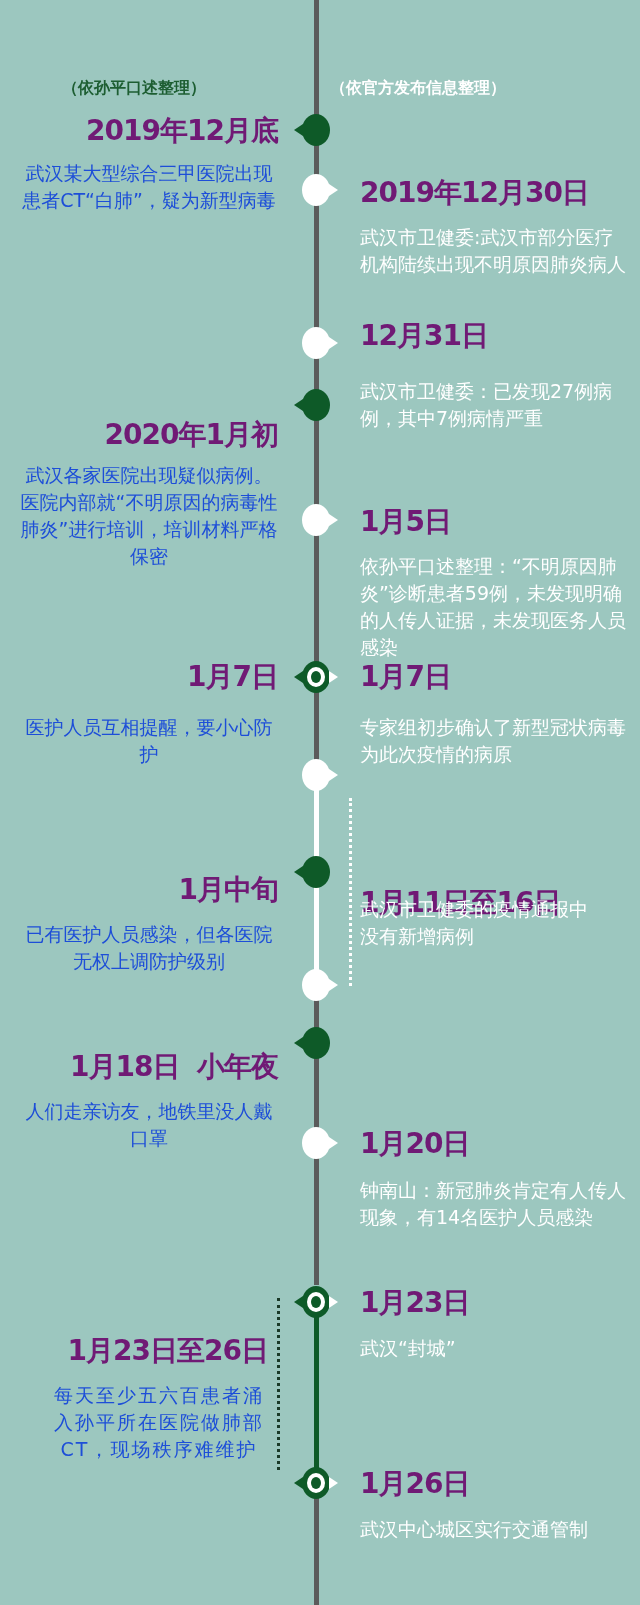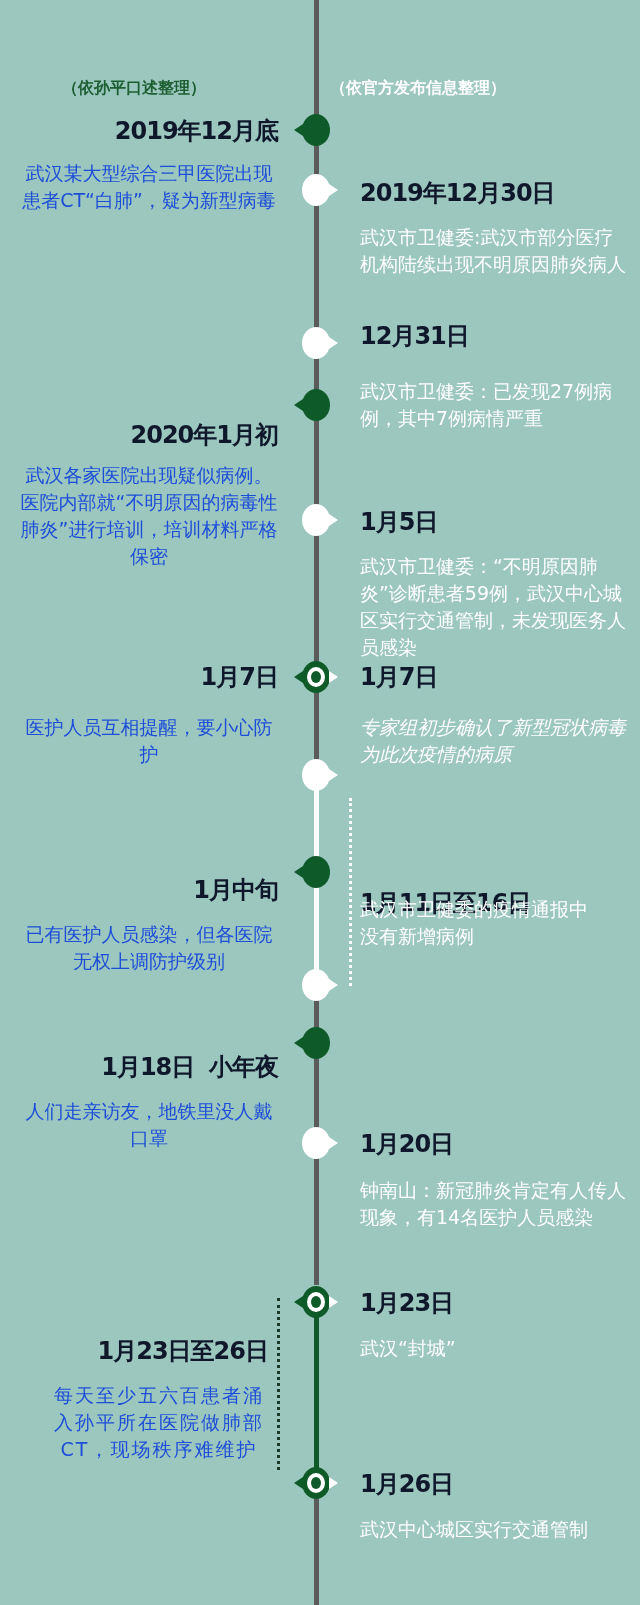--- a/index.html
+++ b/index.html
@@ -1,20 +1,20 @@
 <!DOCTYPE html>
 <html><head>
 <meta charset="utf-8">
 <style>
   html,body{margin:0;padding:0;}
   body{width:640px;height:1605px;background:#9cc7bf;position:relative;overflow:hidden;
        font-family:"DejaVu Sans","Liberation Sans",sans-serif;}
   .line{position:absolute;left:314px;width:5px;}
   .hdr{position:absolute;top:72px;font-size:16px;font-weight:bold;line-height:32px;white-space:nowrap;}
-  .date{position:absolute;color:#0f172a;font-weight:bold;font-size:24px;line-height:30px;white-space:nowrap;letter-spacing:-1px;}
+  .date{position:absolute;color:#701a75;font-weight:bold;font-size:28px;line-height:30px;white-space:nowrap;letter-spacing:-1px;}
   .date.l{text-align:right;}
   .txt{position:absolute;font-size:19px;line-height:27px;}
   .txt.l{color:#1d4ed8;font-weight:normal;left:18px;width:262px;text-align:center;}
   .txt.r{color:#ffffff;left:360px;width:270px;}
   .node{position:absolute;width:28px;height:32px;border-radius:50%;}
   .node.dark{background:#0e5a28;}
   .node.white{background:#ffffff;}
   .ptr-l::before{content:"";position:absolute;left:-8px;top:10px;border-top:6px solid transparent;border-bottom:6px solid transparent;border-right:9px solid #0e5a28;}
   .ptr-r::after{content:"";position:absolute;right:-8px;top:10px;border-top:6px solid transparent;border-bottom:6px solid transparent;border-left:9px solid #ffffff;}
   .ring{background:#0e5a28;}
@@ -78,24 +78,24 @@
 <div class="date l" style="right:372px;top:1336px;">1月23日至26日</div>
 <div class="txt l" style="left:48px;width:222px;top:1382px;letter-spacing:2px;">每天至少五六百患者涌入孙平所在医院做肺部CT，现场秩序难维护</div>
 
 <div class="date" style="left:360px;top:178px;">2019年12月30日</div>
 <div class="txt r" style="top:224px;">武汉市卫健委:武汉市部分医疗机构陆续出现不明原因肺炎病人</div>
 
 <div class="date" style="left:360px;top:321px;">12月31日</div>
 <div class="txt r" style="top:378px;">武汉市卫健委：已发现27例病例，其中7例病情严重</div>
 
 <div class="date" style="left:360px;top:507px;">1月5日</div>
-<div class="txt r" style="top:553px;">武汉市卫健委：“不明原因肺炎”诊断患者59例，武汉中心城区实行交通管制，未发现医务人员感染</div>
+<div class="txt r" style="top:553px;">依孙平口述整理：“不明原因肺炎”诊断患者59例，未发现明确的人传人证据，未发现医务人员感染</div>
 
 <div class="date" style="left:360px;top:662px;">1月7日</div>
-<div class="txt r" style="top:714px;font-style:italic;">专家组初步确认了新型冠状病毒为此次疫情的病原</div>
+<div class="txt r" style="top:714px;">专家组初步确认了新型冠状病毒为此次疫情的病原</div>
 
 <div class="date" style="left:360px;top:848px;margin-top:40px;">1月11日至16日</div>
 <div class="txt r" style="top:896px;width:240px;">武汉市卫健委的疫情通报中没有新增病例</div>
 
 <div class="date" style="left:360px;top:1129px;text-align:center;">1月20日</div>
 <div class="txt r" style="top:1177px;">钟南山：新冠肺炎肯定有人传人现象，有14名医护人员感染</div>
 
 <div class="date" style="left:360px;top:1288px;">1月23日</div>
 <div class="txt r" style="top:1335px;">武汉“封城”</div>
 

